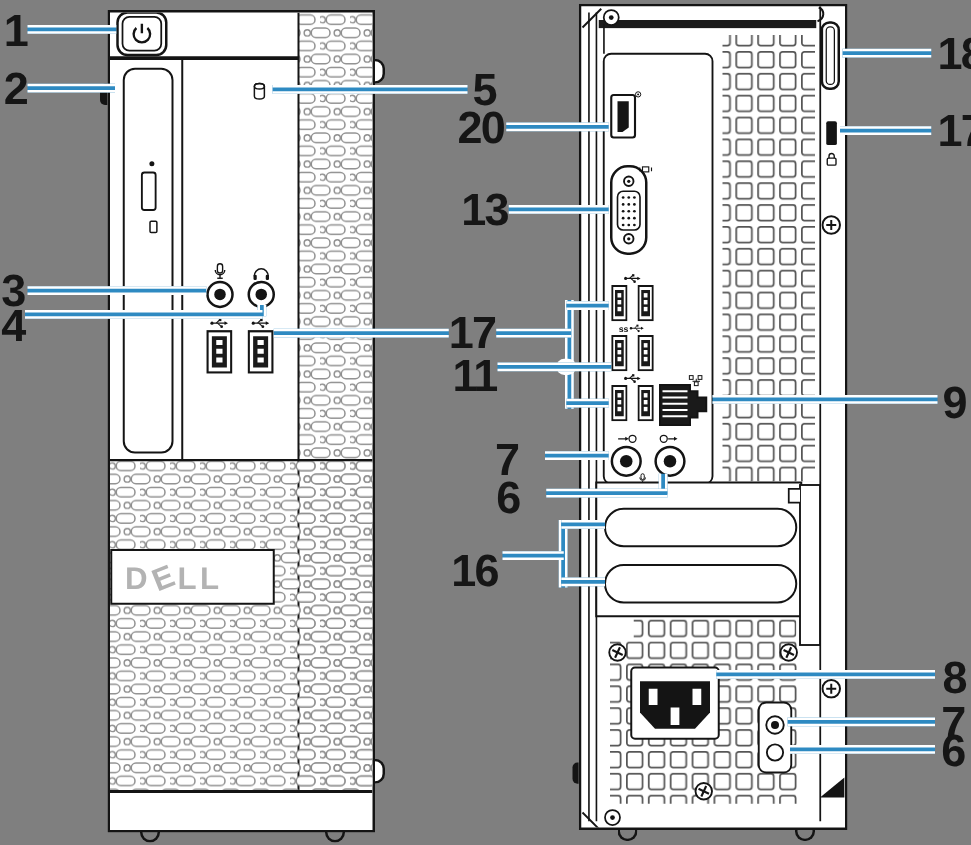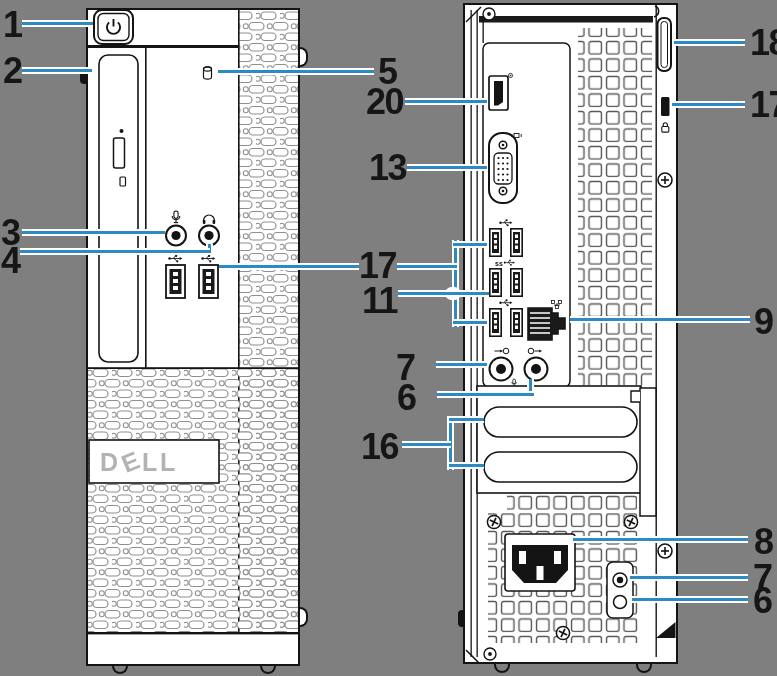--- a/index.html
+++ b/index.html
@@ -370,20 +370,20 @@
   <div class="clabel" style="left:1px;top:215px;">3</div>
   <div class="clabel" style="left:1px;top:243px;">4</div>
   <div class="clabel" style="left:378px;top:54px;">5</div>
   <div class="clabel" style="left:366px;top:84px;">20</div>
   <div class="clabel" style="left:369px;top:150px;">13</div>
   <div class="clabel" style="left:359px;top:248px;">17</div>
   <div class="clabel" style="left:362px;top:283px;">11</div>
   <div class="clabel" style="left:754px;top:304px;">9</div>
   <div class="clabel" style="left:396px;top:350px;">7</div>
   <div class="clabel" style="left:397px;top:380px;">6</div>
-  <div class="clabel" style="left:361px;top:429px;">16</div>
+  <div class="clabel" style="left:361px;top:439px;">16</div>
   <div class="clabel" style="left:754px;top:524px;">8</div>
   <div class="clabel" style="left:753px;top:560px;">7</div>
   <div class="clabel" style="left:753px;top:583px;">6</div>
   <div class="clabel" style="left:750px;top:25px;">18</div>
   <div class="clabel" style="left:750px;top:87px;">17</div>
 
 </div>
 
 </body></html>

